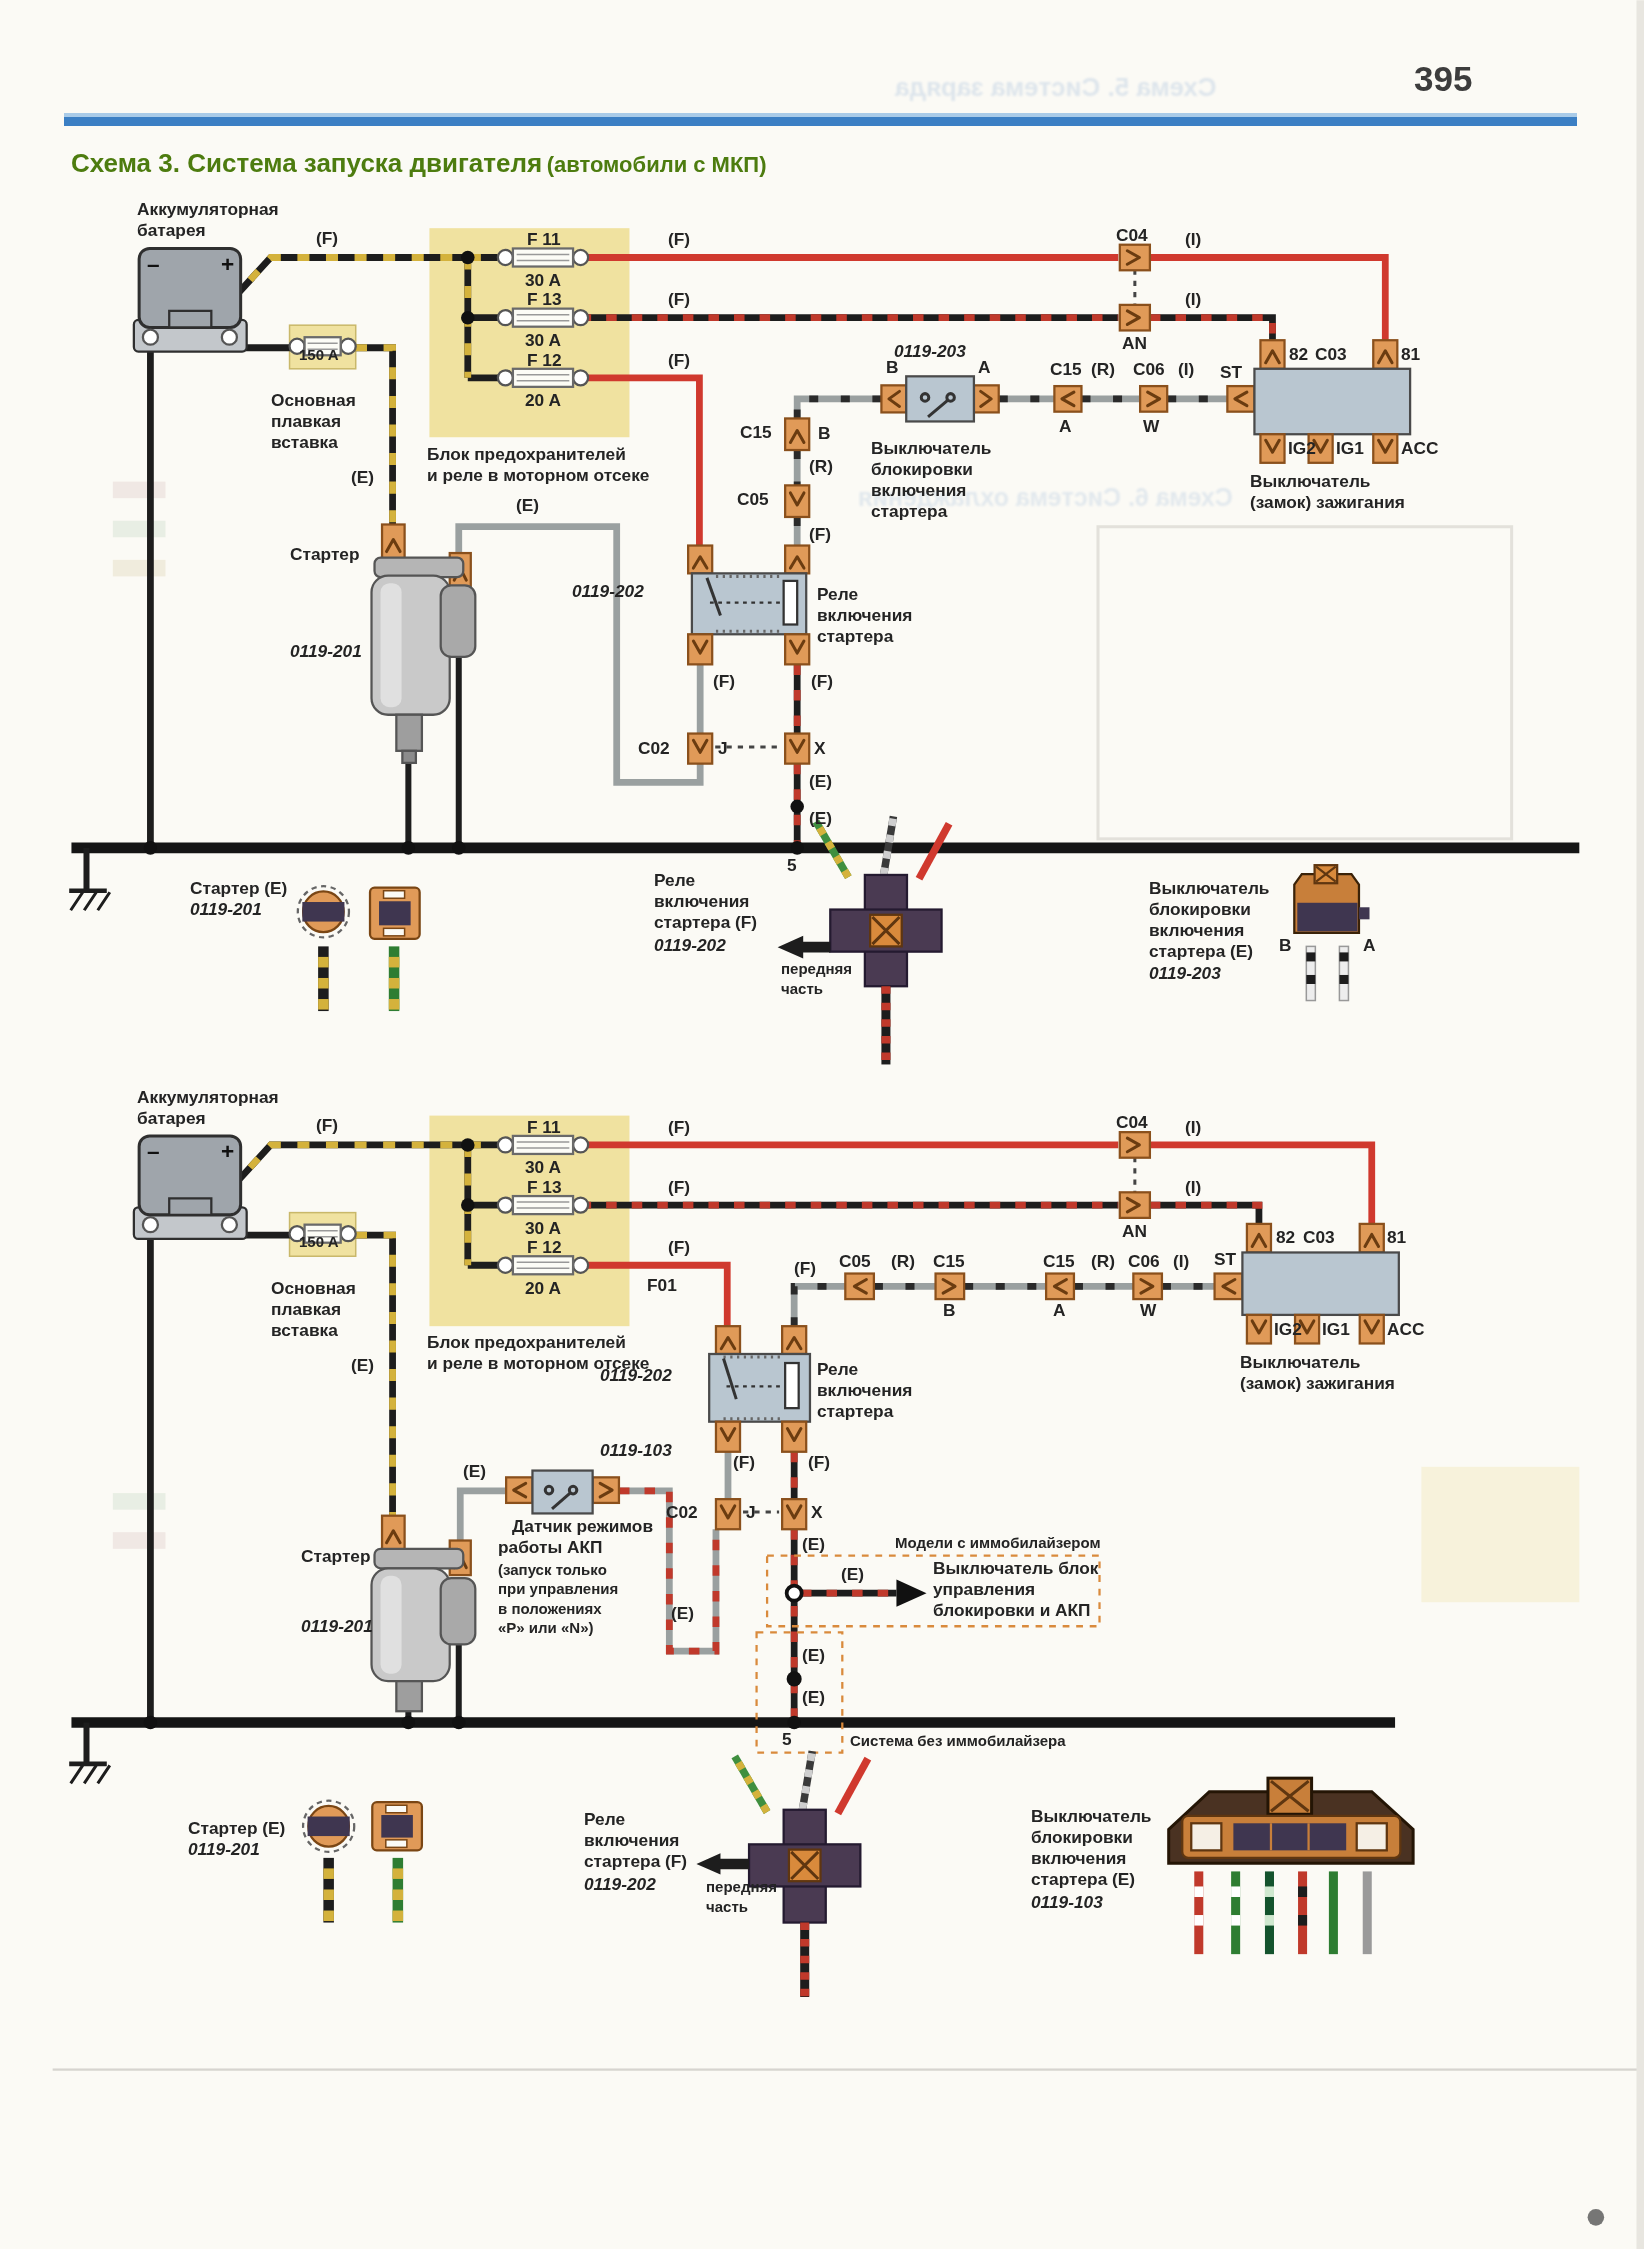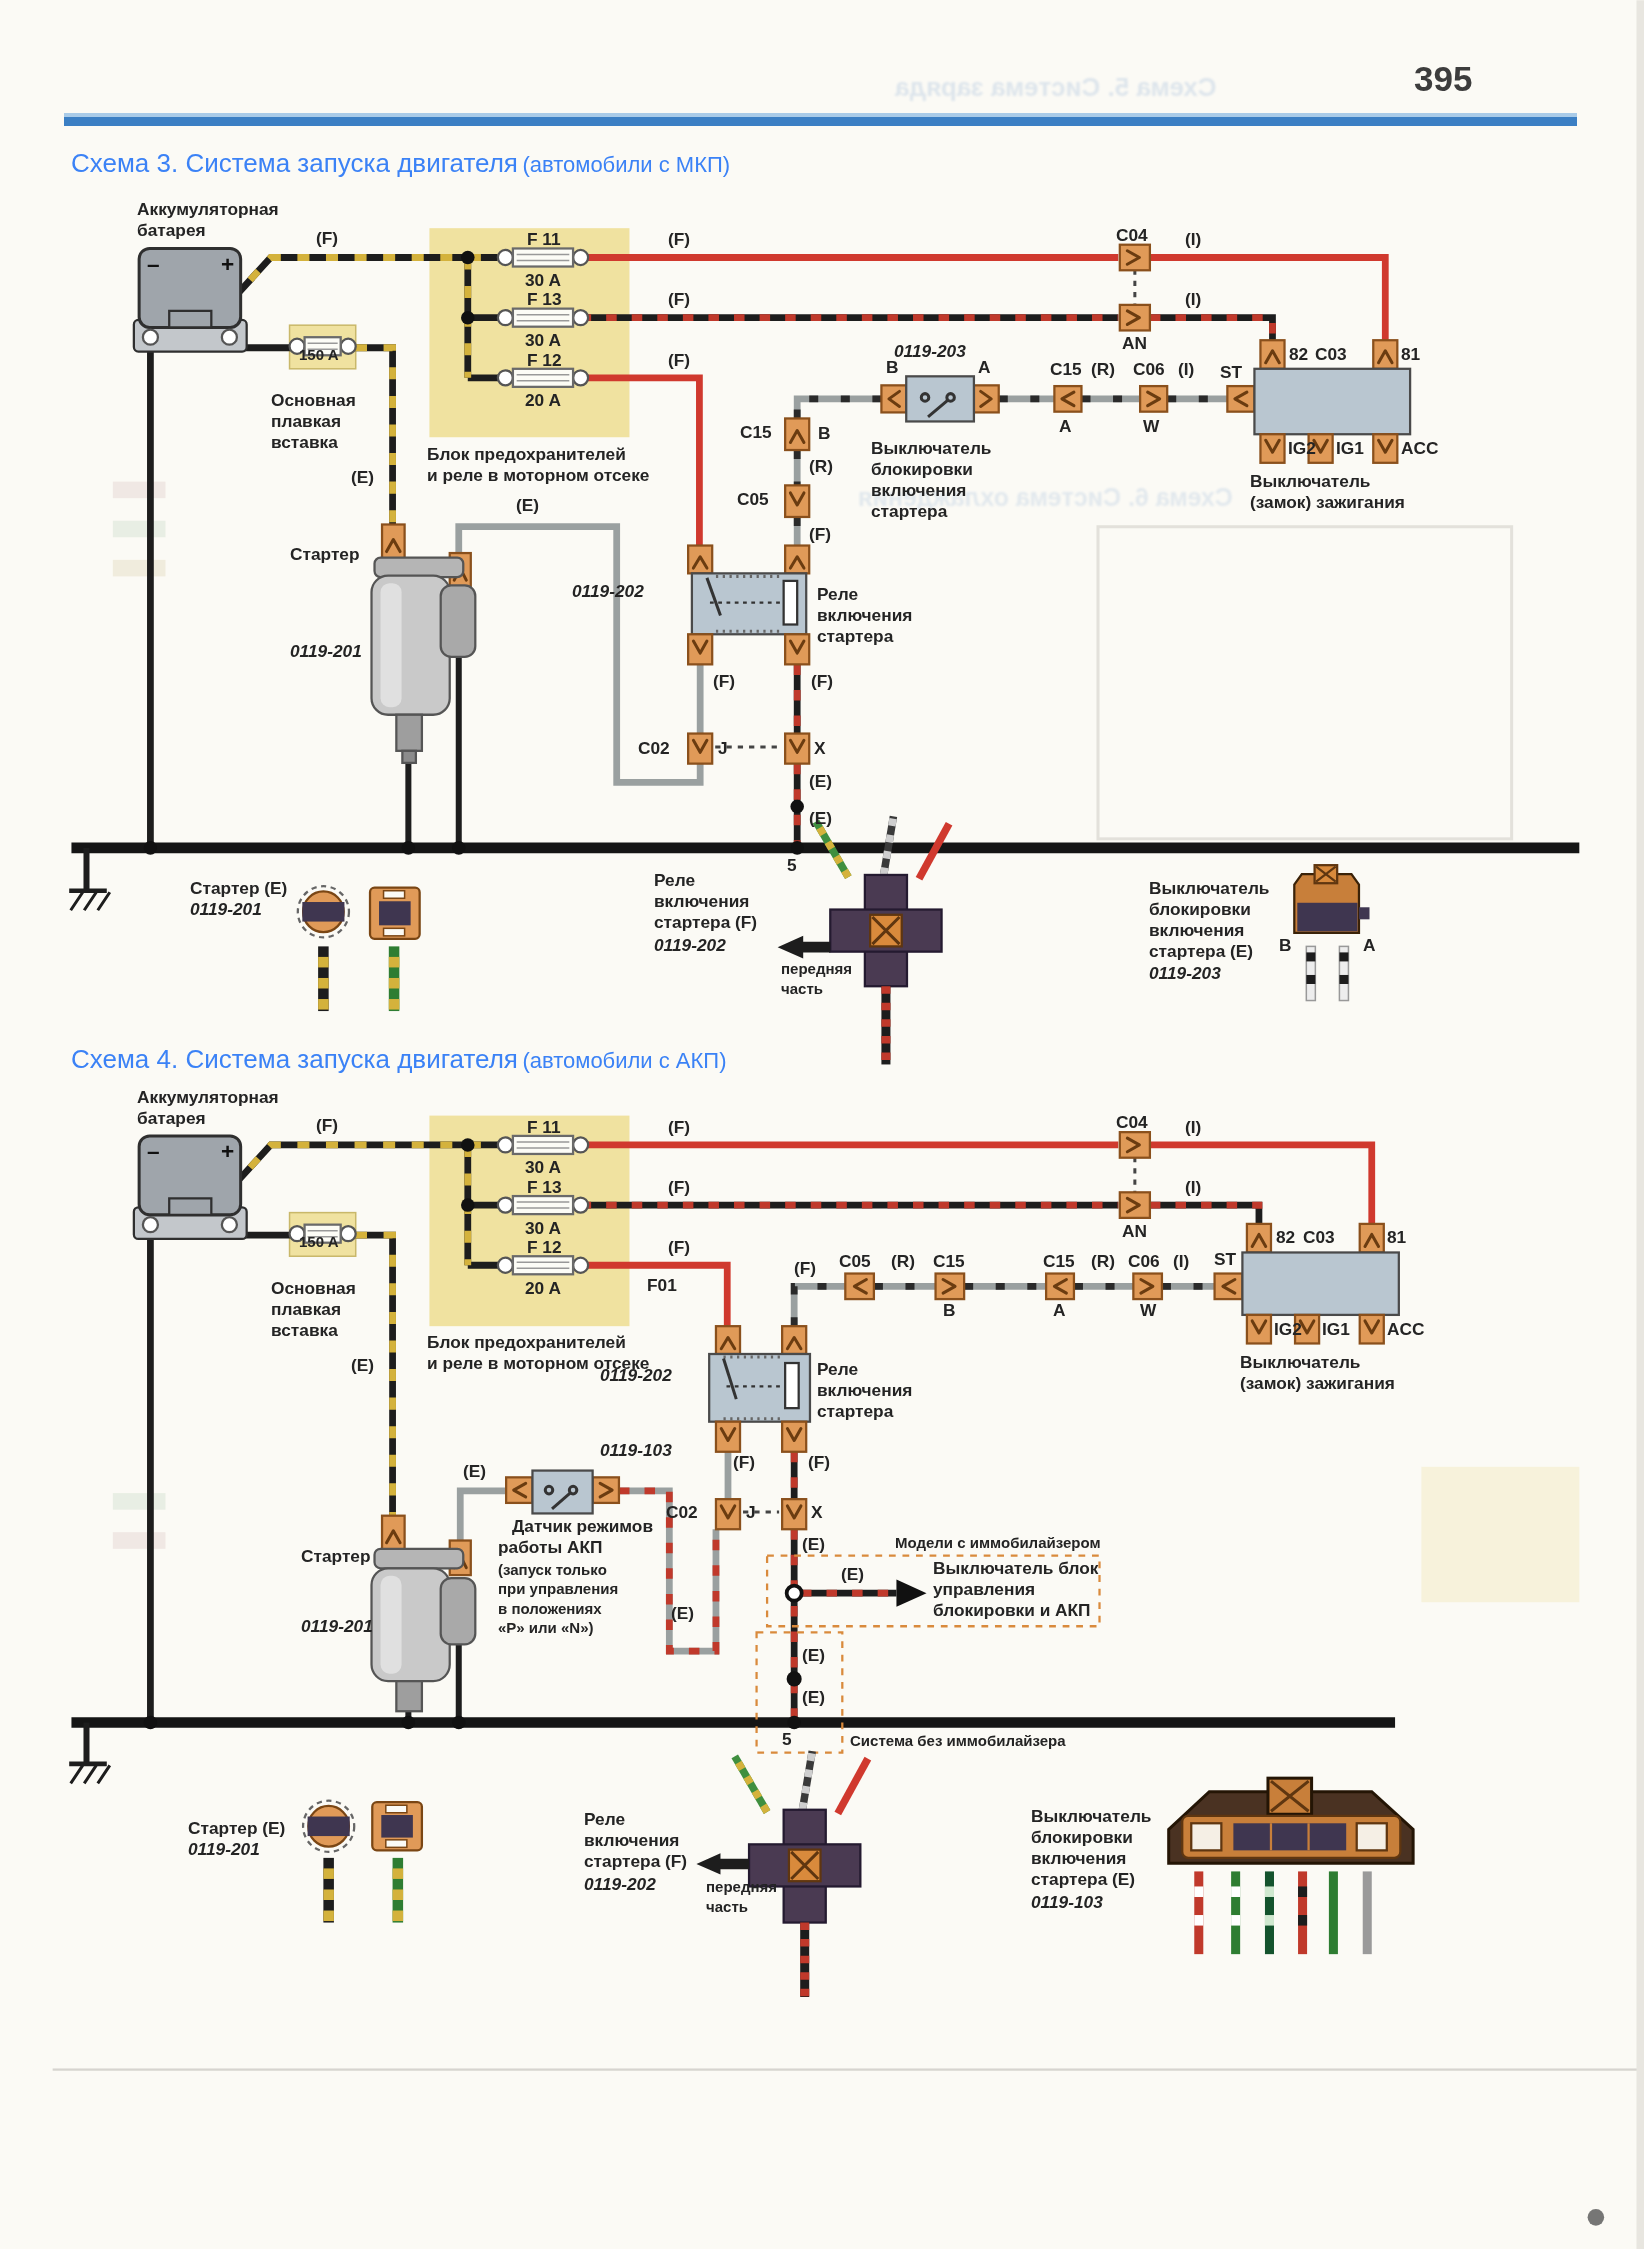--- a/index.html
+++ b/index.html
@@ -5,21 +5,21 @@
   html,body{margin:0;padding:0;background:#ddd;}
   .page{position:relative;width:1644px;height:2250px;background:#fbfaf5;overflow:hidden;
         font-family:"Liberation Sans",sans-serif;color:#242424;}
   svg{position:absolute;left:0;top:0;}
   .lb{position:absolute;white-space:nowrap;font-weight:700;font-size:17.3px;line-height:1.05;color:#242424;}
   .it{font-style:italic;}
   .sm{font-size:15px;}
   .hdr{position:absolute;left:0;width:100%;text-align:center;top:75px;font-size:20.3px;font-weight:700;color:#3a3a3a;letter-spacing:0.4px;}
   .pgnum{position:absolute;left:1414px;top:59px;font-size:35px;font-weight:700;color:#3d3d3d;}
   .rule{position:absolute;left:64px;top:113px;width:1513px;height:12.8px;background:linear-gradient(#a9cbe8 0 3.8px,#3b7fc4 3.8px 100%);}
-  .ttl{position:absolute;font-weight:400;color:#3b82f6;white-space:nowrap;font-size:26px;}
+  .ttl{position:absolute;font-weight:700;color:#4d7c0f;white-space:nowrap;font-size:26px;}
   .ttl .paren{font-size:22px;margin-left:4.5px;}
   .ghost{position:absolute;color:#1a5cb0;opacity:.13;transform:scaleX(-1);font-weight:700;font-size:26px;white-space:nowrap;filter:blur(0.8px);}
   .pm{font-size:22.6px;}
   
   .cn{fill:#e09a58;stroke:#8a501c;stroke-width:3;}
   .ch{fill:none;stroke:#6b3c10;stroke-width:4;stroke-linecap:round;stroke-linejoin:round;}
   .wb{stroke:#1d1d1d;stroke-width:9;fill:none;}
   .wy{stroke:#d4b23c;stroke-width:9;fill:none;stroke-dasharray:16 22;}
   .wr{stroke:#d0392e;stroke-width:9;fill:none;}
   .wrd{stroke:#c0392b;stroke-width:9;fill:none;stroke-dasharray:14 20;}
@@ -512,23 +512,20 @@
         </g>
       </g>
     </g>
   </svg>
 
   <div class="pgnum">395</div>
   <div class="rule"></div>
 
   <div class="ttl" style="left:71px;top:148px">
     <span>Схема 3. Система запуска двигателя</span><span class="paren">(автомобили с МКП)</span>
-  </div>
-  <div class="ttl" style="left:71px;top:1044px">
-    <span>Схема 4. Система запуска двигателя</span><span class="paren">(автомобили с АКП)</span>
   </div>
 
   <span class="lb" style="left:137px;top:200px">Аккумуляторная</span>
   <span class="lb" style="left:137px;top:221px">батарея</span>
   <span class="lb pm" style="left:147px;top:253px;color:#111">–</span>
   <span class="lb pm" style="left:221px;top:253px;color:#111">+</span>
   <span class="lb" style="left:316px;top:229px">(F)</span>
   <span class="lb" style="left:527px;top:230px">F 11</span>
   <span class="lb" style="left:525px;top:271px">30 A</span>
   <span class="lb" style="left:527px;top:290px">F 13</span>

